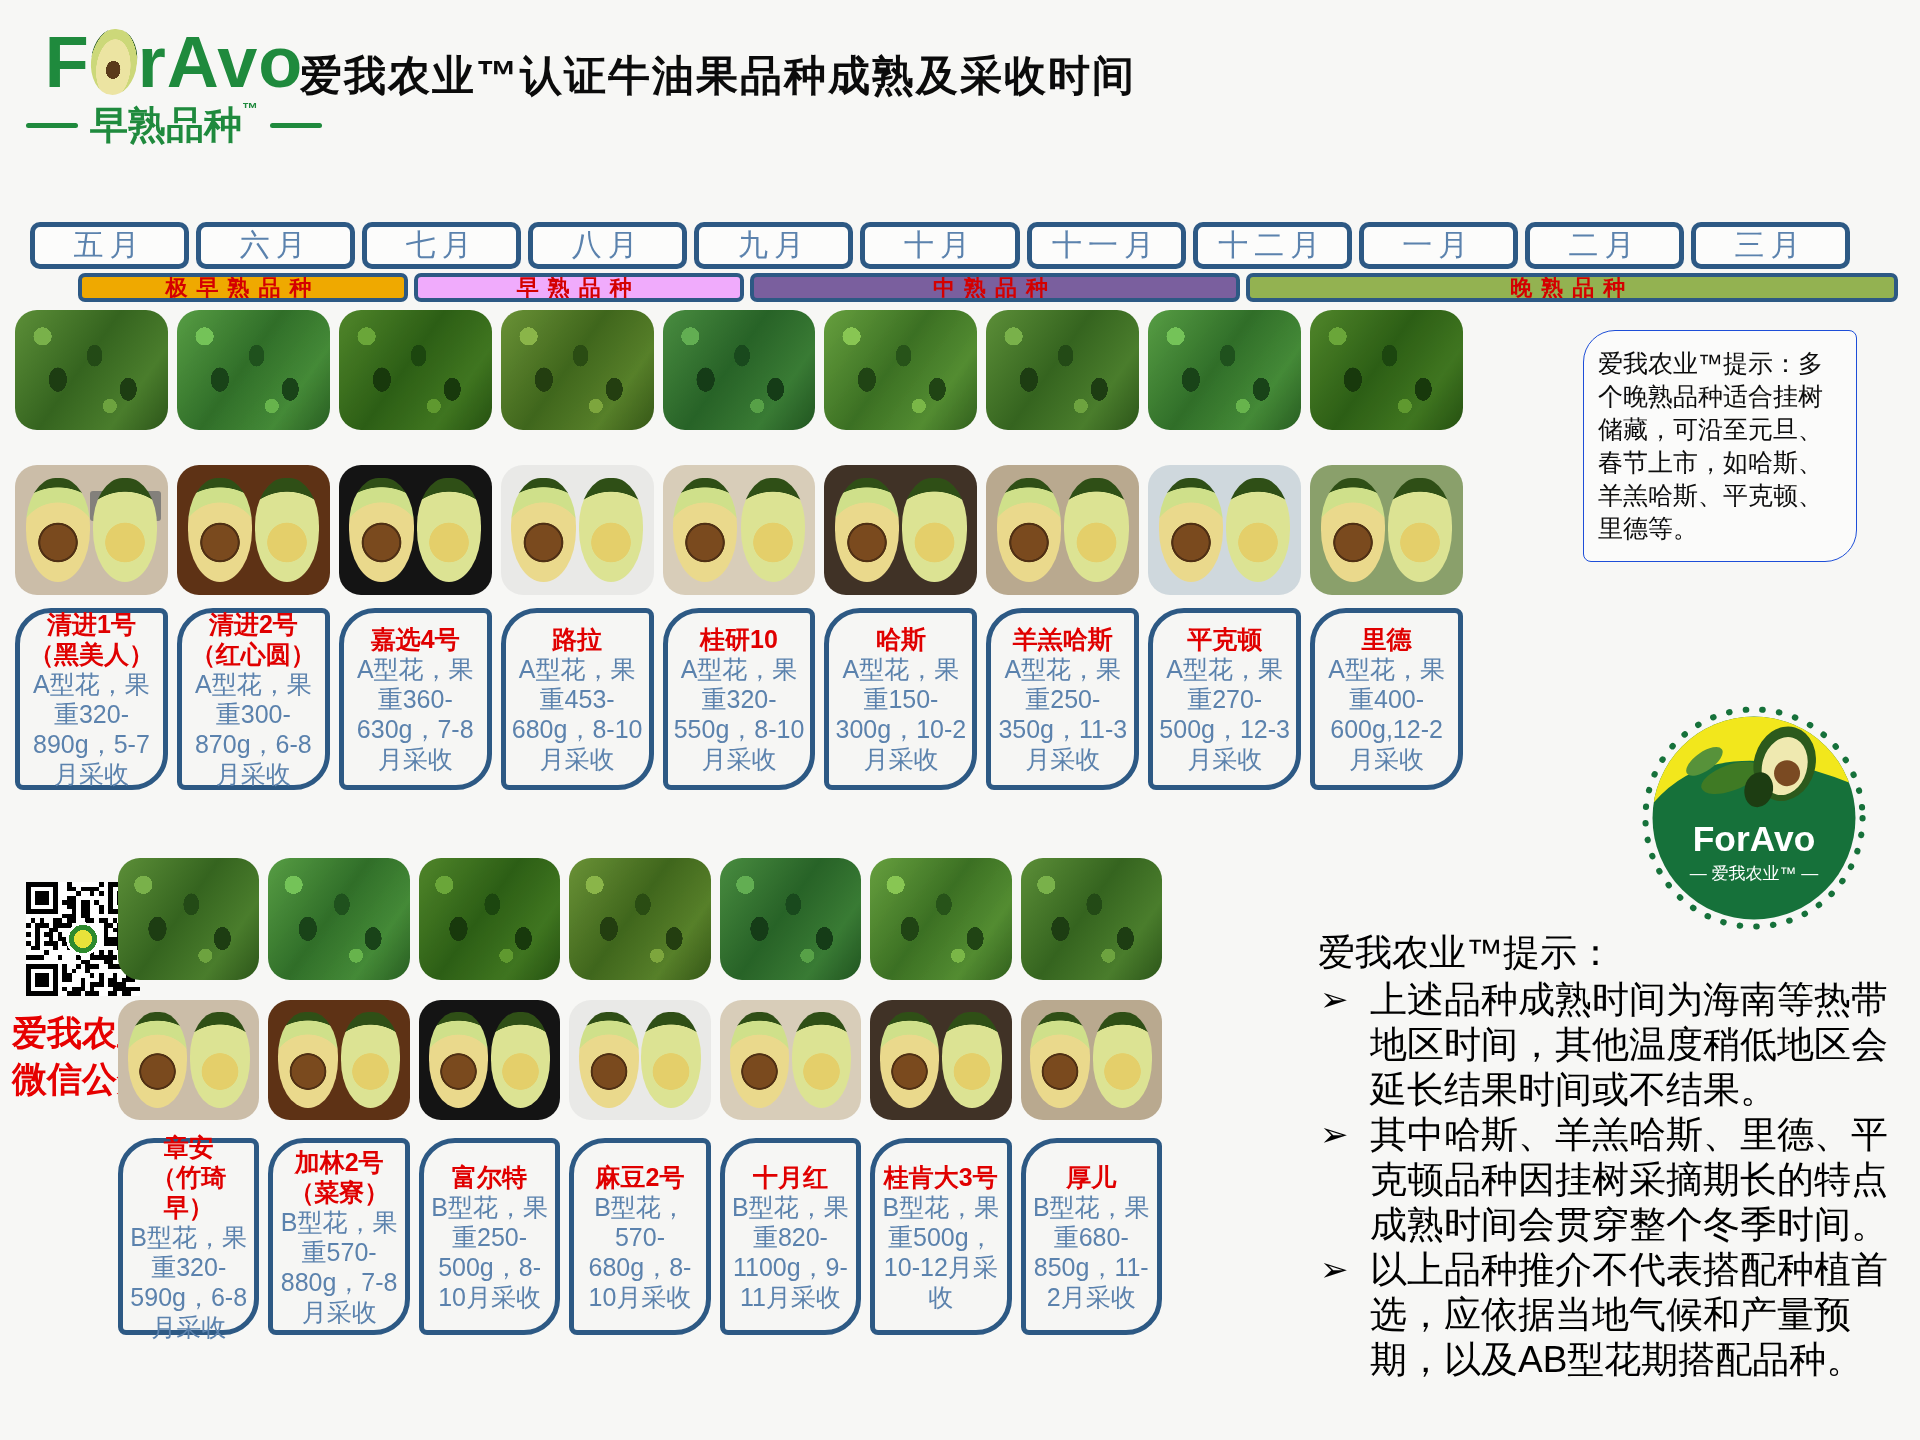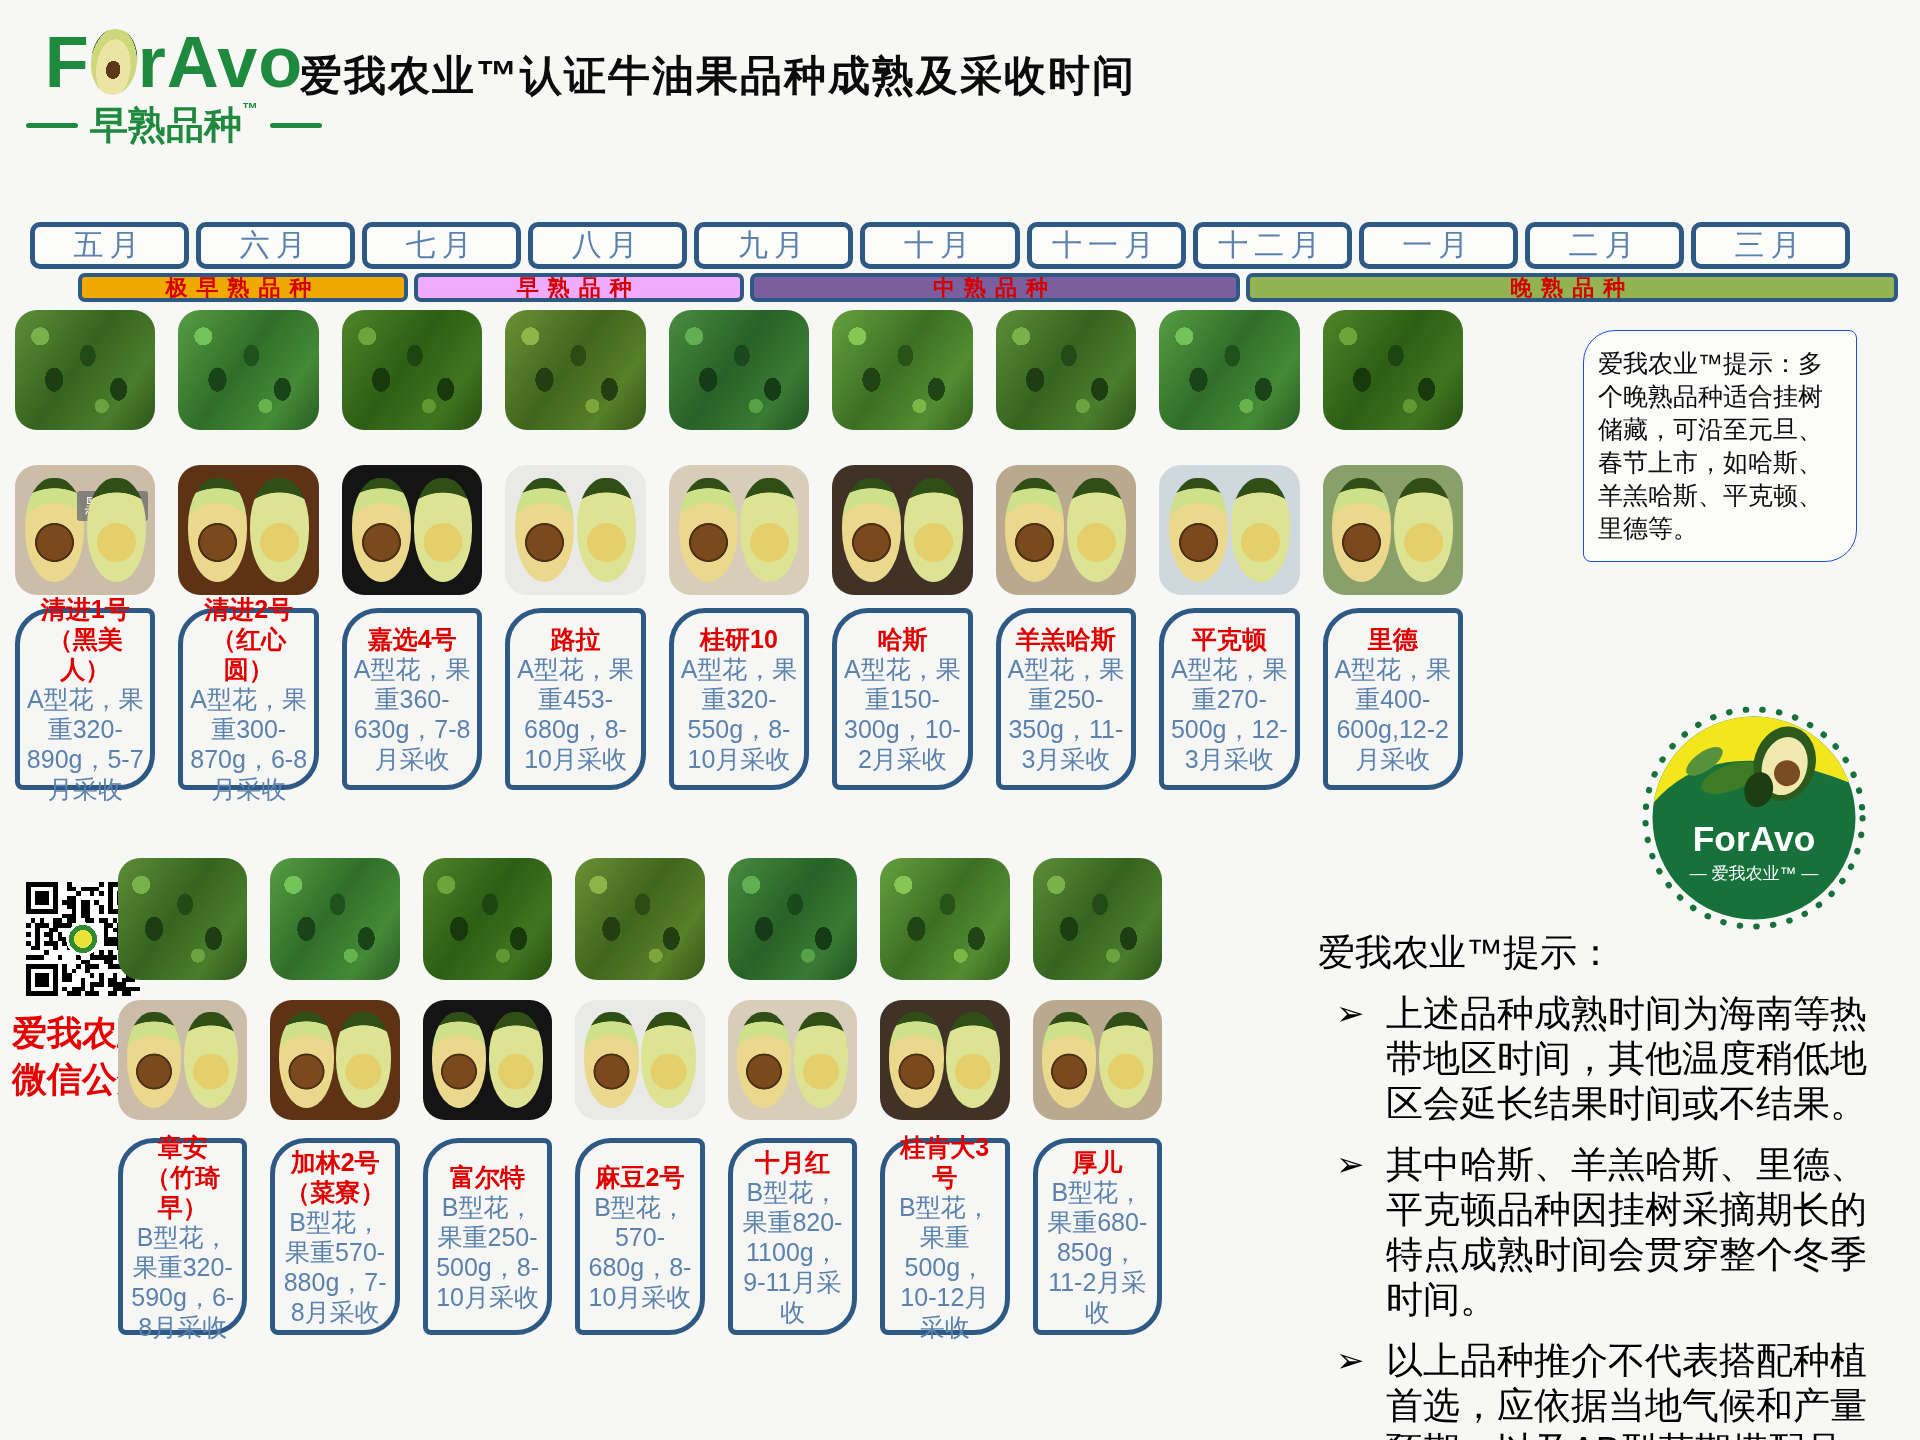--- a/index.html
+++ b/index.html
@@ -24,21 +24,21 @@
   
   .months { position:absolute; left:30px; top:222px; width:1820px; height:47px; display:flex; gap:7px; }
   .month { flex:1; background:#fcfcfb; border:5px solid #2d5984; border-radius:10px;
     display:flex; align-items:center; justify-content:center;
     font-size:30px; color:#5b82ad; letter-spacing:6px; }
   .seasons { position:absolute; left:30px; top:273px; width:1820px; height:29px; display:flex; gap:6px;margin-left:48px; }
   .season { flex-basis:0; border:4px solid #2d5984; border-radius:7px;
     display:flex; align-items:center; justify-content:center;
     font-size:22px; font-weight:bold; color:#d40000; letter-spacing:9px; white-space:nowrap; overflow:hidden; }
   
-  .cols { display:flex; gap:23px; }
+  .cols { display:flex; gap:9px; }
   .cols-a { position:absolute; left:15px; top:310px; width:1448px; }
   .cols-b { position:absolute; left:118px; top:858px; width:1044px; }
   .variety-col { flex:1; min-width:0; display:flex; flex-direction:column; }
   .photo { position:relative; border-radius:22px; overflow:hidden; }
   .cols-a .tree { height:120px; margin-bottom:35px; }
   .cols-a .cut  { height:130px; margin-bottom:13px; }
   .cols-a .vcard{ height:182px; }
   .cols-b .tree { height:122px; margin-bottom:20px; }
   .cols-b .cut  { height:120px; margin-bottom:18px; }
   .cols-b .vcard{ height:197px; }
@@ -81,21 +81,21 @@
   
   .qr { position:absolute; left:26px; top:882px; width:114px; height:114px; background:#fff; }
   .qr svg { width:100%; height:100%; }
   .qr-label { position:absolute; left:12px; top:1010px; width:190px;
     color:#e60000; font-weight:bold; font-size:35px; line-height:46px; }
   
   .tips { position:absolute; left:1318px; top:930px; width:600px; color:#000;
     font-size:37px; line-height:45px; }
   .tips-header { margin-bottom:2px; }
   .tips ul { list-style:none; margin:0; padding:0; }
-  .tips li { position:relative; padding-left:52px; margin:16px; }
+  .tips li { position:relative; padding-left:52px; margin:0; }
   .tips li::before { content:"\27A2"; position:absolute; left:2px; top:0; font-size:34px; }
 </style>
 </head>
 <body>
 
 <div class="page">
 
   <div class="logo">
     <div class="logo-row">
       <span>F</span>

